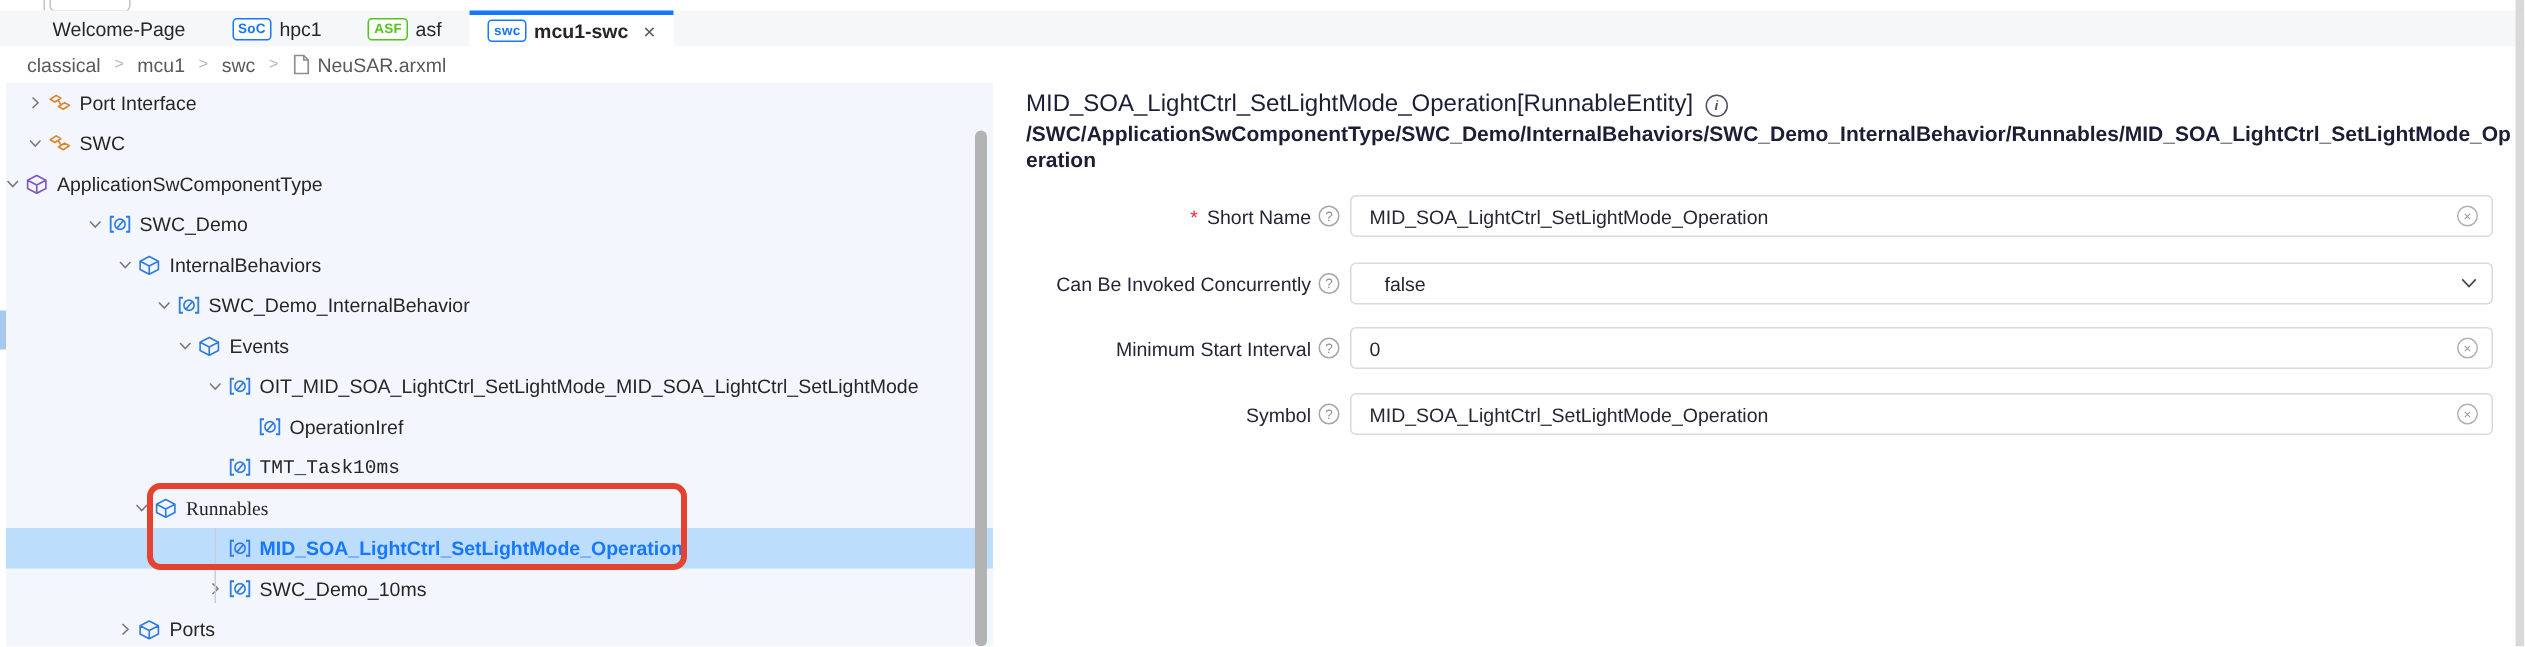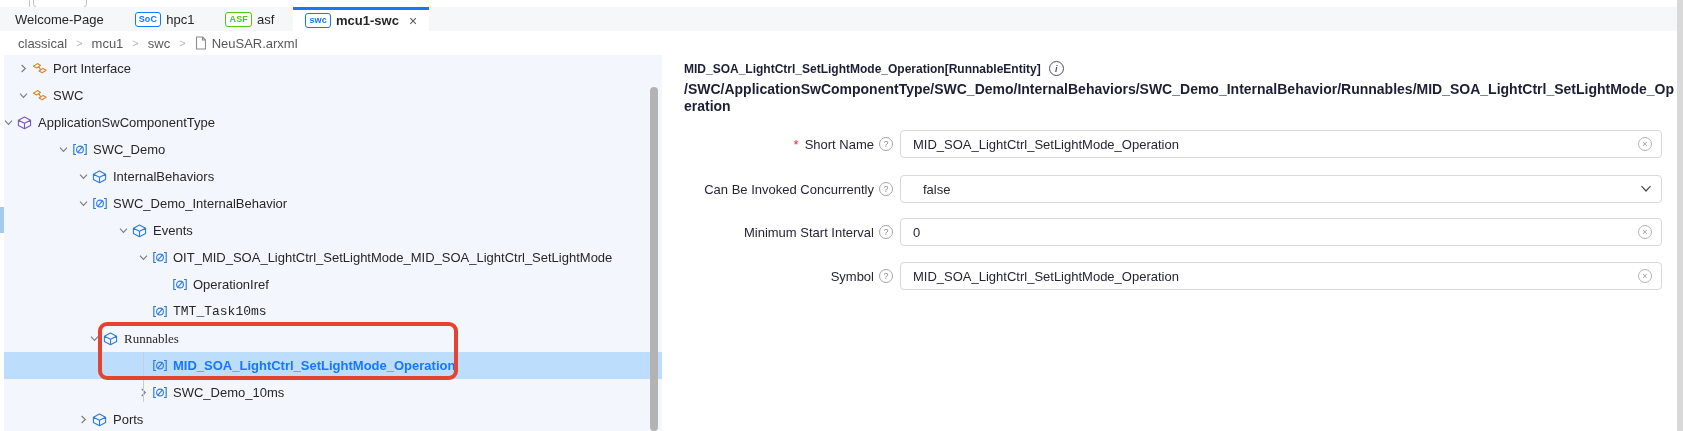--- a/index.html
+++ b/index.html
@@ -38,21 +38,21 @@
   .ticon{width:21px;display:flex;align-items:center;flex:none;}
   .tlabel{white-space:nowrap;}
   .tree-strip{position:absolute;left:0;top:0;width:4px;height:100%;background:#ffffff;z-index:3;}
   .tree-strip-thumb{position:absolute;left:0;top:152px;width:4px;height:26px;background:#a6c9ef;}
   .tguide{position:absolute;left:143px;top:297px;width:1px;height:50px;background:#c9cdd4;z-index:1;}
   .tree-sb{position:absolute;left:650px;top:32px;width:8px;height:344px;background:#b3b3b3;border-radius:4px;z-index:4;}
   .annot{position:absolute;left:98px;top:267px;width:360px;height:58px;border:4px solid var(--annot);border-radius:9px;z-index:5;pointer-events:none;box-sizing:border-box;}
   
   .detail{position:absolute;left:662px;top:55px;right:6px;bottom:0;background:#fff;}
   .dtitle-row{position:absolute;left:22px;top:6px;display:flex;align-items:center;gap:8px;}
-  .dtitle{font-size:12px;font-weight:700;color:var(--heading);}
+  .dtitle{font-size:16px;font-weight:400;color:var(--heading);}
   .infoicon{width:15px;height:15px;border:1px solid #50506a;border-radius:50%;font-size:9px;font-style:italic;font-weight:700;color:#50506a;display:flex;align-items:center;justify-content:center;box-sizing:border-box;cursor:pointer;}
   .dpath{position:absolute;left:22px;top:26px;width:992px;font-size:14px;font-weight:700;color:var(--heading);line-height:17px;word-break:break-all;}
   .frow{position:absolute;left:0;right:0;height:28px;}
   .flabel{position:absolute;left:0;width:231px;height:28px;display:flex;align-items:center;justify-content:flex-end;gap:5px;font-size:13px;color:#252536;}
   .req{color:var(--req);margin-right:1px;}
   .help{width:14px;height:14px;border:1px solid #a6a6a6;border-radius:50%;display:flex;align-items:center;justify-content:center;font-size:9px;color:#8c8c8c;flex:none;box-sizing:border-box;cursor:pointer;}
   .fbox{position:absolute;left:238px;width:762px;height:28px;border:1px solid var(--border);border-radius:4px;background:#fff;display:flex;align-items:center;padding:0 30px 0 12px;font-size:13px;color:#262633;box-sizing:border-box;cursor:text;}
   .fbox.select{cursor:pointer;padding-left:22px;}
   .ftrail{position:absolute;right:9px;top:50%;transform:translateY(-50%);display:flex;align-items:center;}
   .clear{width:14px;height:14px;border:1px solid #b3b3b3;border-radius:50%;display:flex;align-items:center;justify-content:center;font-size:9px;color:#9a9a9a;box-sizing:border-box;cursor:pointer;}
@@ -60,21 +60,21 @@
   
   .page-sb{position:absolute;right:0;top:0;width:6px;height:431px;background:#d9d9d9;}
 </style>
 </head>
 <body>
 
 <div class="fragline"></div>
 <div class="fragbox"></div>
 
 <div class="tabbar" id="tabbar">
-    <div class="tab" style="padding-left: 15px;">
+    <div class="tab" style="padding-left: 15px; margin-left: 20px;">
       <span>Welcome-Page</span>
     </div>
     <div class="tab" style="margin-left: 7px;">
       <span class="badge blue">SoC</span>
       <span>hpc1</span>
     </div>
     <div class="tab" style="margin-left: 7px;">
       <span class="badge green">ASF</span>
       <span>asf</span>
     </div>
@@ -172,21 +172,21 @@
             <path d="M2.2 4 L6 8 L9.8 4" fill="none" stroke="#7a7a7a" stroke-width="1.2"></path>
           </svg>
         </span>
         <span class="ticon">
           <svg width="15" height="14" viewBox="0 0 15 14">
             <path d="M7.5 1 L13.6 4.2 L13.6 9.6 L7.5 12.8 L1.4 9.6 L1.4 4.2 Z M1.4 4.2 L7.5 7.3 L13.6 4.2 M7.5 7.3 L7.5 12.8" fill="none" stroke="#2e7ce0" stroke-width="1.1" stroke-linejoin="round"></path>
           </svg>
         </span>
         <span class="tlabel">InternalBehaviors</span>
       </div>
-      <div class="trow" style="padding-left: 75px;">
+      <div class="trow" style="padding-left: 101px;">
         <span class="tcaret">
           <svg width="11" height="11" viewBox="0 0 12 12">
             <path d="M2.2 4 L6 8 L9.8 4" fill="none" stroke="#7a7a7a" stroke-width="1.2"></path>
           </svg>
         </span>
         <span class="ticon">
           <svg width="16" height="13" viewBox="0 0 16 13">
             <path d="M4 1.5 H1.8 V11.5 H4 M12 1.5 H14.2 V11.5 H12" fill="none" stroke="#2e7ce0" stroke-width="1.2"></path>
             <circle cx="8" cy="6.5" r="3.4" fill="none" stroke="#2e7ce0" stroke-width="1.1"></circle>
             <path d="M5.7 9.4 L10.4 3.8" stroke="#2e7ce0" stroke-width="1.1"></path>

